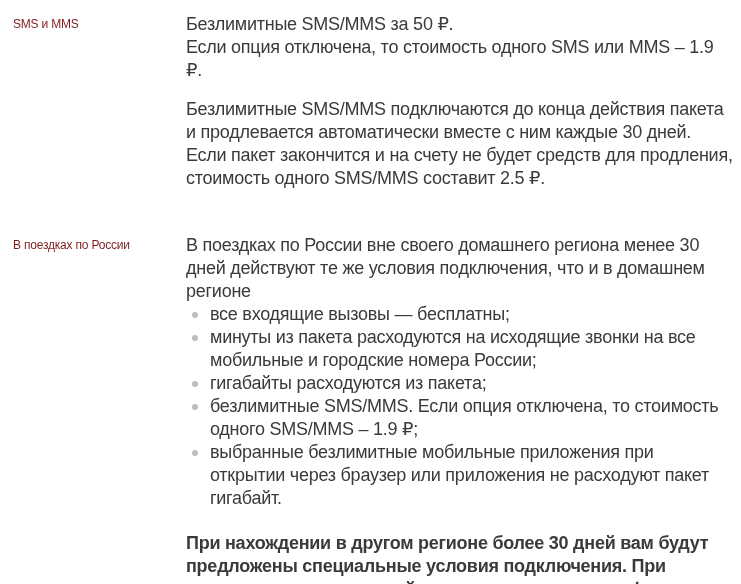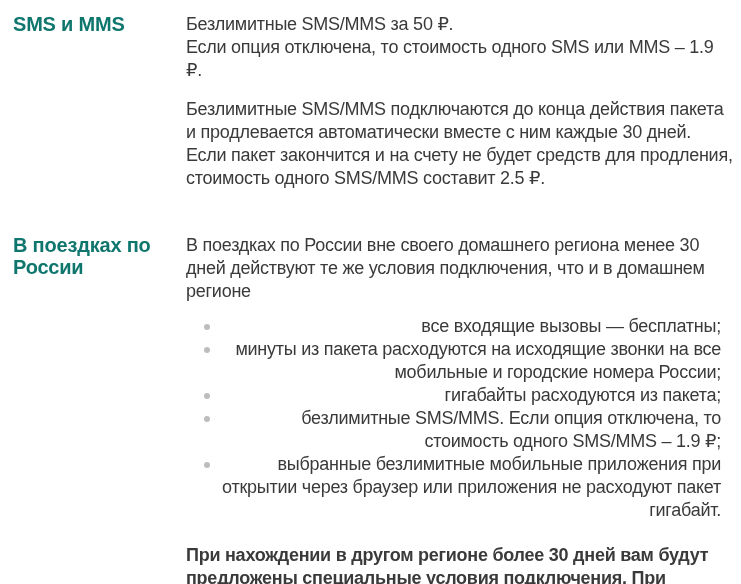--- a/index.html
+++ b/index.html
@@ -21,44 +21,43 @@
   .section {
     display: flex;
     align-items: flex-start;
   }
   .section + .section {
     margin-top: 44px;
   }
   .label-col {
     flex: 0 0 173px;
     width: 173px;
-    font-size: 20px;
-    font-weight: bold;
+    font-size: 12px;
+    font-weight: normal;
     letter-spacing: -0.2px;
     line-height: 22px;
-    color: #0f766e;
+    color: #7f1d1d;
   }
   .content-col {
     flex: 1 1 auto;
     max-width: 548px;
     font-size: 18px;
     letter-spacing: -0.25px;
     line-height: 23px;
   }
   .para + .para {
     margin-top: 16px;
   }
   .para .line {
     display: block;
   }
   ul.bullet-list {
-    margin: 12px;
+    margin: 0;
     padding: 0;
     list-style: none;
-    text-align: right;
   }
   ul.bullet-list li {
     position: relative;
     padding-left: 24px;
   }
   ul.bullet-list li::before {
     content: "";
     position: absolute;
     left: 6px;
     top: 9px;

